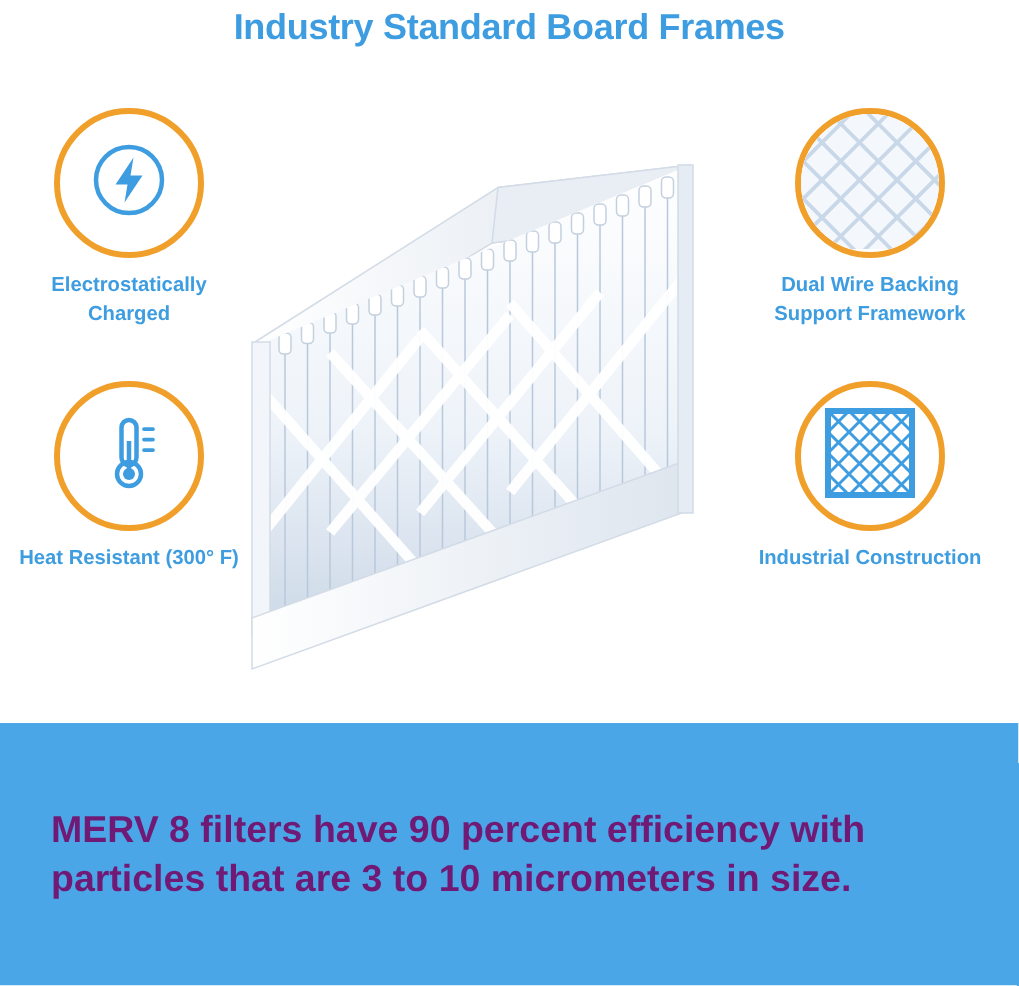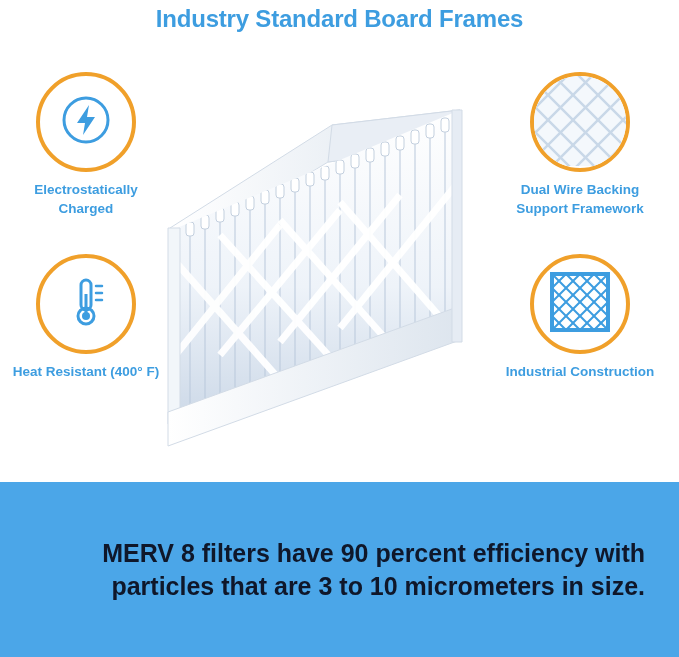--- a/index.html
+++ b/index.html
@@ -80,24 +80,24 @@
     left: 0;
     bottom: 0;
     width: 679px;
     height: 175px;
     background: #4ba6e8;
     display: flex;
     align-items: center;
     justify-content: center;
   }
   .banner-text {
-    color: #0f172a;
+    color: #701a75;
     font-size: 25px;
     font-weight: bold;
-    text-align: right;
+    text-align: left;
     line-height: 1.32;
     padding: 0 34px;
   }
 </style>
 </head>
 <body>
 
 <div class="title">Industry Standard Board Frames</div>
 
 <div class="content">
@@ -203,21 +203,21 @@
       <span>
         <svg width="56" height="60" viewBox="0 0 56 60">
           <rect x="23" y="8" width="10" height="30" rx="5" fill="none" stroke="#3d9de0" stroke-width="3"></rect>
           <circle cx="28" cy="44" r="8" fill="none" stroke="#3d9de0" stroke-width="3"></circle>
           <circle cx="28" cy="44" r="4" fill="#3d9de0"></circle>
           <rect x="26.5" y="22" width="3" height="20" fill="#3d9de0"></rect>
           <path d="M38 14 L44 14 M38 21 L44 21 M38 28 L44 28" stroke="#3d9de0" stroke-width="2.5" stroke-linecap="round"></path>
         </svg>
       </span>
     </div>
-    <div class="caption">Heat Resistant (400° F)</div>
+    <div class="caption">Heat Resistant (300° F)</div>
   </div>
 
   <div class="feature f-wire">
     <div class="ring">
       <span>
         <svg width="92" height="92" viewBox="0 0 92 92">
           <rect x="0" y="0" width="92" height="92" fill="#f4f8fc"></rect>
           <g stroke="#c9d8e8" stroke-width="2.5" fill="none">
             <path d="M-10 20 L20 -10 M-10 45 L45 -10 M-10 70 L70 -10 M-10 95 L95 -10 M10 100 L100 10 M35 100 L100 35 M60 100 L100 60 M85 100 L100 85"></path>
             <path d="M-10 72 L20 102 M-10 47 L45 102 M-10 22 L70 102 M-10 -3 L95 102 M10 -8 L100 82 M35 -8 L100 57 M60 -8 L100 32 M85 -8 L100 7"></path>

